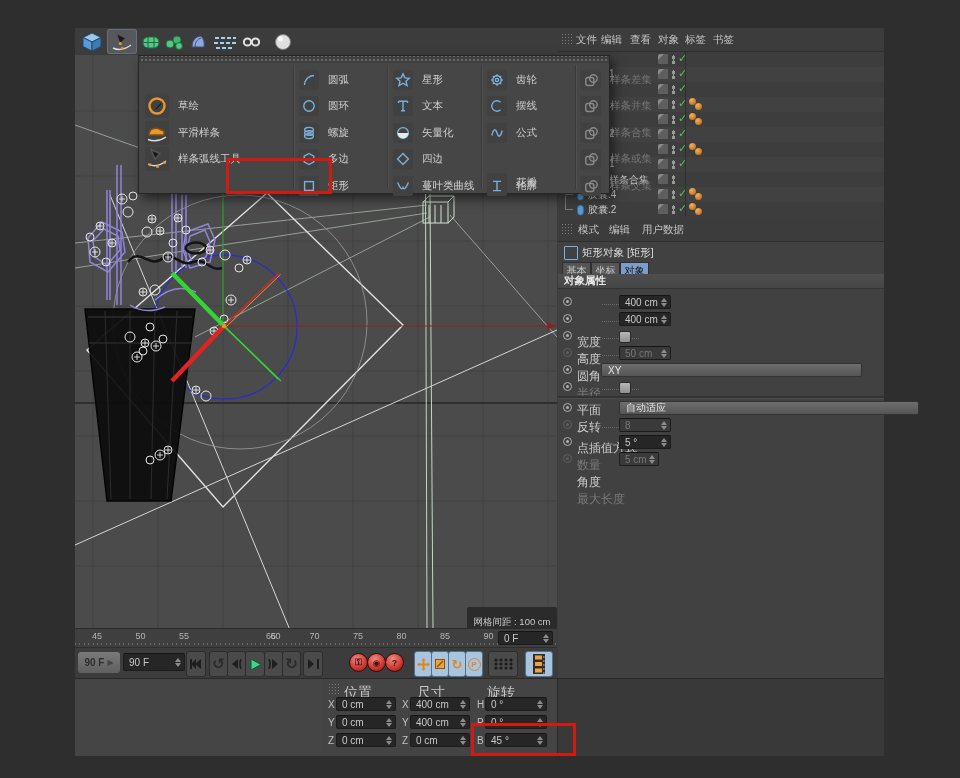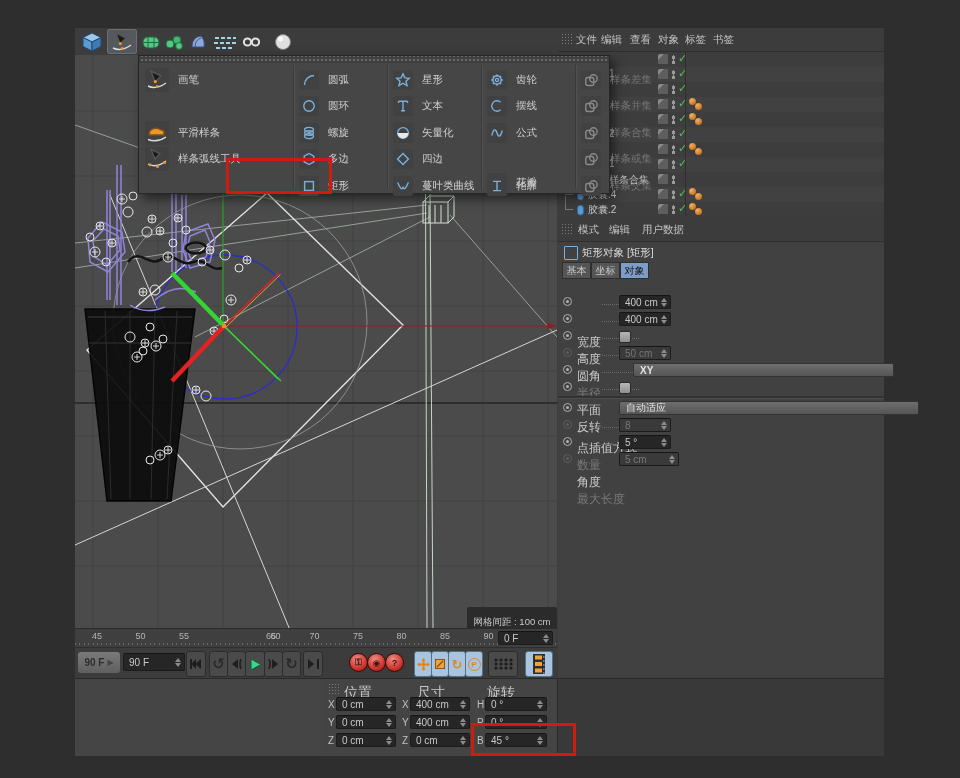--- a/index.html
+++ b/index.html
@@ -620,20 +620,21 @@
         <span class="menulabel" style="left: 51px;">编辑</span>
         <span class="menulabel" style="left: 84px;">用户数据</span>
       </div>
     <div class="abs" style="left:6px;top:28px;width:12px;height:12px;border:1.5px solid #7ab0dc;border-radius:1px;"></div>
     <div class="abs" style="left:24px;top:28px;font-size:10.5px;color:#dadada;">矩形对象 [矩形]</div>
     <div id="am-tabs">
         <div class="tab" style="left: 4px; top: 44px; width: 27px;">基本</div>
         <div class="tab" style="left: 33px; top: 44px; width: 27px;">坐标</div>
         <div class="tab sel" style="left: 62px; top: 44px; width: 27px;">对象</div>
       </div>
+    <div class="section-hdr" style="top:56px;">对象属性</div>
     <div id="am-props">
         <div class="prop-row" style="top: 76px;">
           <span class="ptoggle"></span>
           <span class="plabel">宽度</span>
           <span class="pleader" style="left:44px;width:37px;"></span>
           <span class="field" style="left:61px;top:1px;width:52px;">
             <span>400 cm</span>
             <span class="stepper"></span>
           </span>
         </div>
@@ -658,21 +659,21 @@
           <span class="pleader" style="left:44px;width:37px;"></span>
           <span class="field dis" style="left:61px;top:1px;width:52px;">
             <span>50 cm</span>
             <span class="stepper"></span>
           </span>
         </div>
         <div class="prop-row" style="top: 144px;">
           <span class="ptoggle"></span>
           <span class="plabel">平面</span>
           <span class="pleader" style="left:44px;width:37px;"></span>
-          <span class="dropdown" style="left:75px;top:1px;width:261px;font-weight:bold;">
+          <span class="dropdown" style="left:43px;top:1px;width:261px;">
             <span>XY</span>
           </span>
         </div>
         <div class="prop-row" style="top: 161px;">
           <span class="ptoggle"></span>
           <span class="plabel">反转</span>
           <span class="pleader" style="left:44px;width:37px;"></span>
           <span class="checkbox" style="left:61px;top:3px;"></span>
         </div>
         <div class="abs" style="left: 0px; top: 178px; width: 100%; height: 2px; background: rgb(51, 51, 51); border-bottom: 1px solid rgb(76, 76, 76);"></div>
@@ -698,40 +699,38 @@
           <span class="pleader" style="left:44px;width:37px;"></span>
           <span class="field" style="left:61px;top:1px;width:52px;">
             <span>5 °</span>
             <span class="stepper"></span>
           </span>
         </div>
         <div class="prop-row" style="top: 233px;">
           <span class="ptoggle off"></span>
           <span class="plabel dis">最大长度</span>
           <span class="pleader" style="left:65px;width:16px;"></span>
-          <span class="field dis" style="left:61px;top:1px;width:60px;">
+          <span class="field dis" style="left:61px;top:1px;width:40px;">
             <span>5 cm</span>
             <span class="stepper"></span>
           </span>
         </div>
       </div>
   </div>
 
 <div id="spline-menu">
       <div class="menu-grip"></div>
-      <div class="mi" style="left: 6px; top: 11px; width: 150px;">
+      <div class="mi" style="left: 6px; top: 37.4px; width: 150px;">
         <span class="mi-ic" style="width:24px;height:24px;">
           <svg width="22" height="22" viewBox="0 0 22 22" fill="none" stroke="#7ab0dc" stroke-width="1.4">
-            <path d="M5 2 L15 7 L9 13 Z" fill="#1a1a1a" stroke="#555"></path>
-            <circle cx="9.3" cy="12.6" r="1.6" fill="#e8962e" stroke="none"></circle>
-            <path d="M2 17 Q10 21 20 14" stroke="#dcdcdc"></path>
-            <rect x="10" y="16.2" width="2.4" height="2.4" fill="#e8962e" stroke="none"></rect>
-          </svg>
-        </span>
-        <span class="mi-lb">画笔</span>
+            <circle cx="11" cy="11" r="7.5" stroke="#e8962e" stroke-width="2.4"></circle>
+            <path d="M8 14 L15 7 L16.5 9 L10 15.5 Z" fill="#1a1a1a" stroke="#444"></path>
+          </svg>
+        </span>
+        <span class="mi-lb">草绘</span>
       </div>
       <div class="mi" style="left: 6px; top: 63.8px; width: 150px;">
         <span class="mi-ic" style="width:24px;height:24px;">
           <svg width="22" height="22" viewBox="0 0 22 22" fill="none" stroke="#7ab0dc" stroke-width="1.4">
             <path d="M3 13 Q3 6 11 6 L18 9 L18 13 Z" fill="#e8962e" stroke="#7a4f16"></path>
             <path d="M2 17.5 Q11 21 20 15" stroke="#dcdcdc"></path>
           </svg>
         </span>
         <span class="mi-lb">平滑样条</span>
       </div>

